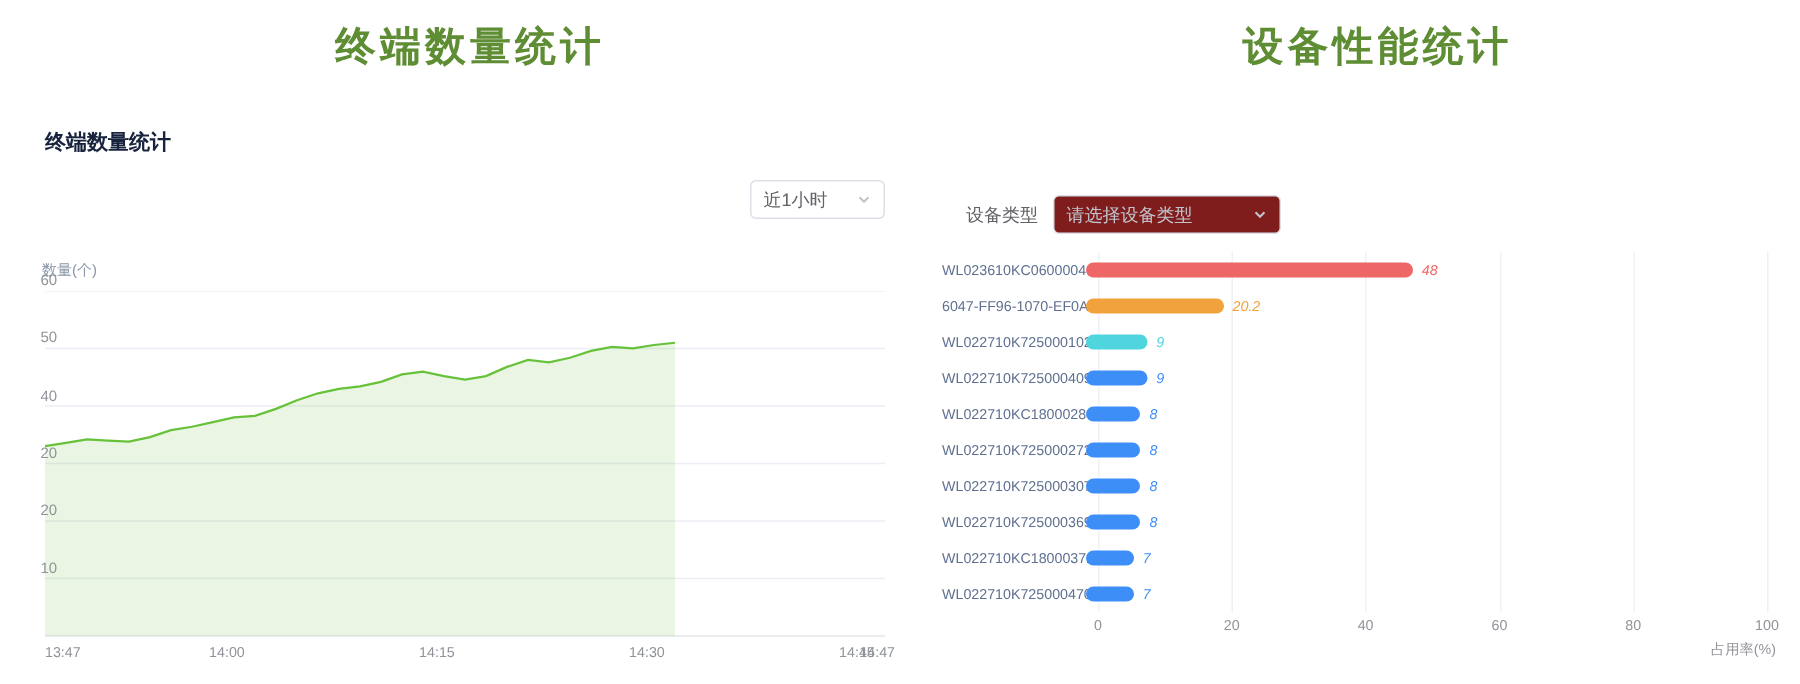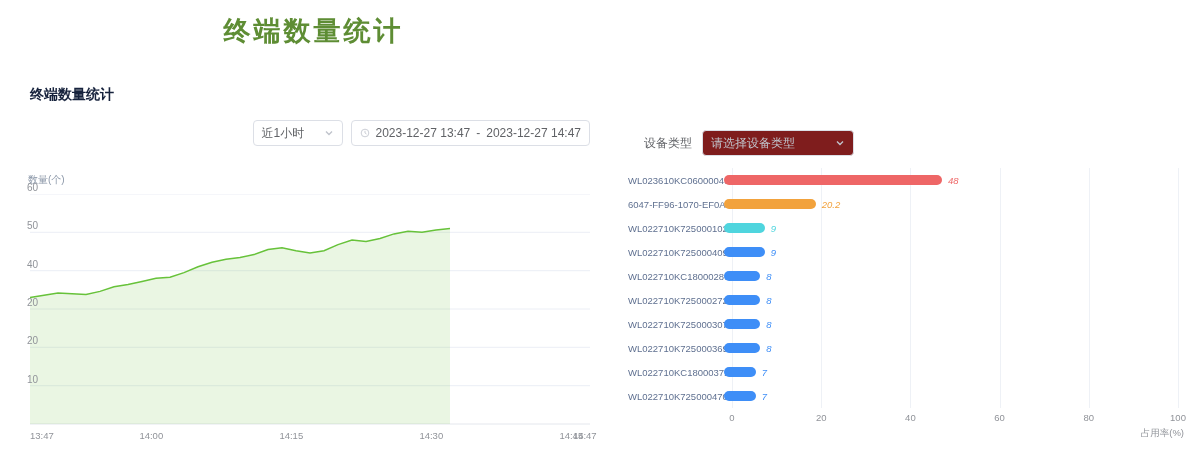--- a/index.html
+++ b/index.html
@@ -56,29 +56,20 @@
   <div class="big-heading">终端数量统计</div>
 
   <div class="panel-title">终端数量统计</div>
 
   <div class="controls">
     <div class="select-box">
       <span>近1小时</span>
       <svg class="chev" viewBox="0 0 10 10">
           <path d="M2 3.5 L5 6.5 L8 3.5" fill="none" stroke="#c0c4cc" stroke-width="1.4"></path>
         </svg>
-    </div>
-    <div class="date-box">
-      <svg class="chev" viewBox="0 0 12 12">
-          <circle cx="6" cy="6" r="4.6" fill="none" stroke="#c0c4cc" stroke-width="1"></circle>
-          <path d="M6 3.4 V6 L7.8 7.2" fill="none" stroke="#c0c4cc" stroke-width="1"></path>
-        </svg>
-      <span>2023-12-27 13:47</span>
-      <span>-</span>
-      <span>2023-12-27 14:47</span>
     </div>
   </div>
 
 
   <div class="y-axis-title">数量(个)</div>
 
   <div class="line-chart">
     <svg id="line-svg" width="560" height="232" viewBox="0 0 560 232">
         <line x1="0" y1="191.7" x2="560" y2="191.7" stroke="#ebeef5" stroke-width="1"></line>
         <line x1="0" y1="153.3" x2="560" y2="153.3" stroke="#ebeef5" stroke-width="1"></line>
@@ -99,20 +90,21 @@
       <span class="x-tick" style="left: 0px; transform: translateX(0px);">13:47</span>
       <span class="x-tick" style="left: 121.3px;">14:00</span>
       <span class="x-tick" style="left: 261.3px;">14:15</span>
       <span class="x-tick" style="left: 401.3px;">14:30</span>
       <span class="x-tick" style="left: 541.3px;">14:45</span>
       <span class="x-tick" style="left: 560px; transform: translateX(-72%);">14:47</span>
     </div>
 </div>
 
 <div class="section section-right">
+  <div class="big-heading">设备性能统计</div>
 
 
   <div class="device-row">
     <span class="device-label">设备类型</span>
     <div class="device-select">
       <span>请选择设备类型</span>
       <svg class="chev" viewBox="0 0 10 10">
           <path d="M2 3.5 L5 6.5 L8 3.5" fill="none" stroke="#c0c4cc" stroke-width="1.4"></path>
         </svg>
     </div>

